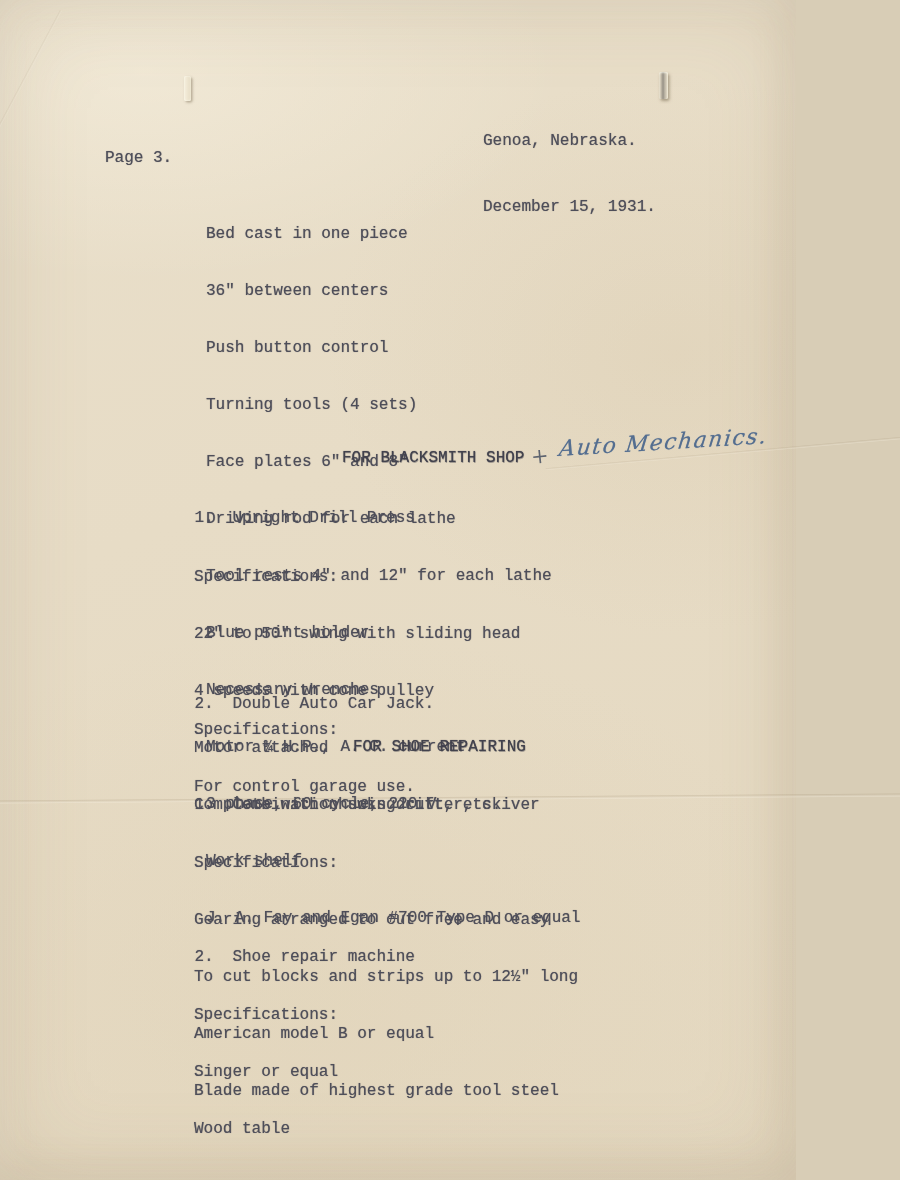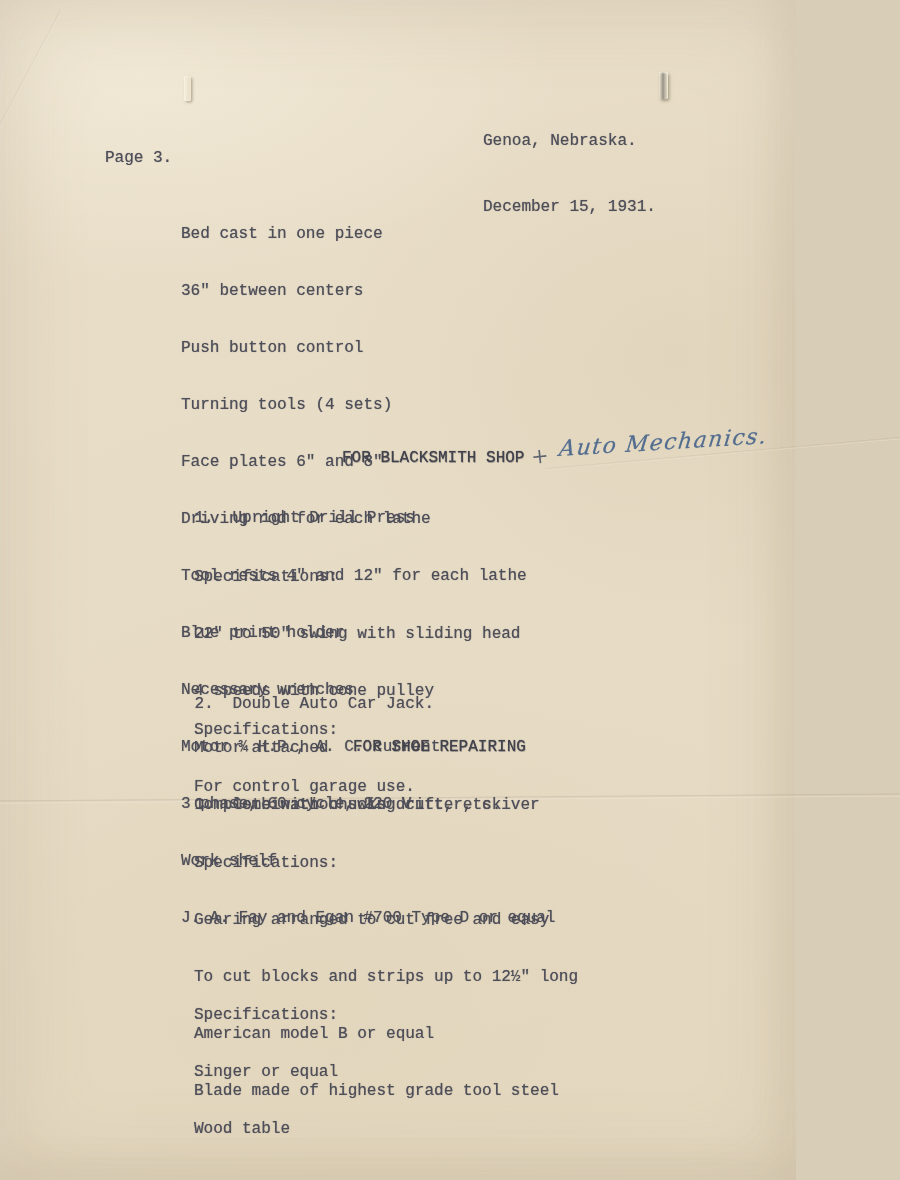--- a/index.html
+++ b/index.html
@@ -105,21 +105,21 @@
   <div class="staple staple-left"></div>
   <div class="staple staple-right"></div>
 
   <div class="typed" style="left:483px; top:86px; line-height:22px;">
     <div>Genoa, Nebraska.</div>
     <div>December 15, 1931.</div>
   </div>
 
   <div class="typed" style="left:105px; top:149px;">Page 3.</div>
 
-  <div class="typed" style="left:181px; top:187px;">
+  <div class="typed" style="left:206px; top:187px;">
     <div>Bed cast in one piece</div>
     <div>36" between centers</div>
     <div>Push button control</div>
     <div>Turning tools (4 sets)</div>
     <div>Face plates 6" and 8"</div>
     <div>Driving rod for each lathe</div>
     <div>Tool rests 4" and 12" for each lathe</div>
     <div>Blue print holder</div>
     <div>Necessary wrenches</div>
     <div>Motor ¾ H.P., A. C. current</div>
@@ -157,19 +157,22 @@
     <span class="num">1.</span><span>Combination swing cutter, skiver</span>
   </div>
   <div class="typed" style="left:194px; top:816px;">
     <div>Specifications:</div>
     <div>Gearing arranged to cut free and easy</div>
     <div>To cut blocks and strips up to 12½" long</div>
     <div>American model B or equal</div>
     <div>Blade made of highest grade tool steel</div>
   </div>
 
+  <div class="typed item-row" style="left:156px; top:929px;">
+    <span class="num">2.</span><span>Shoe repair machine</span>
+  </div>
   <div class="typed" style="left:194px; top:968px;">
     <div>Specifications:</div>
     <div>Singer or equal</div>
     <div>Wood table</div>
   </div>
 
 </div>
 
 </body></html>

